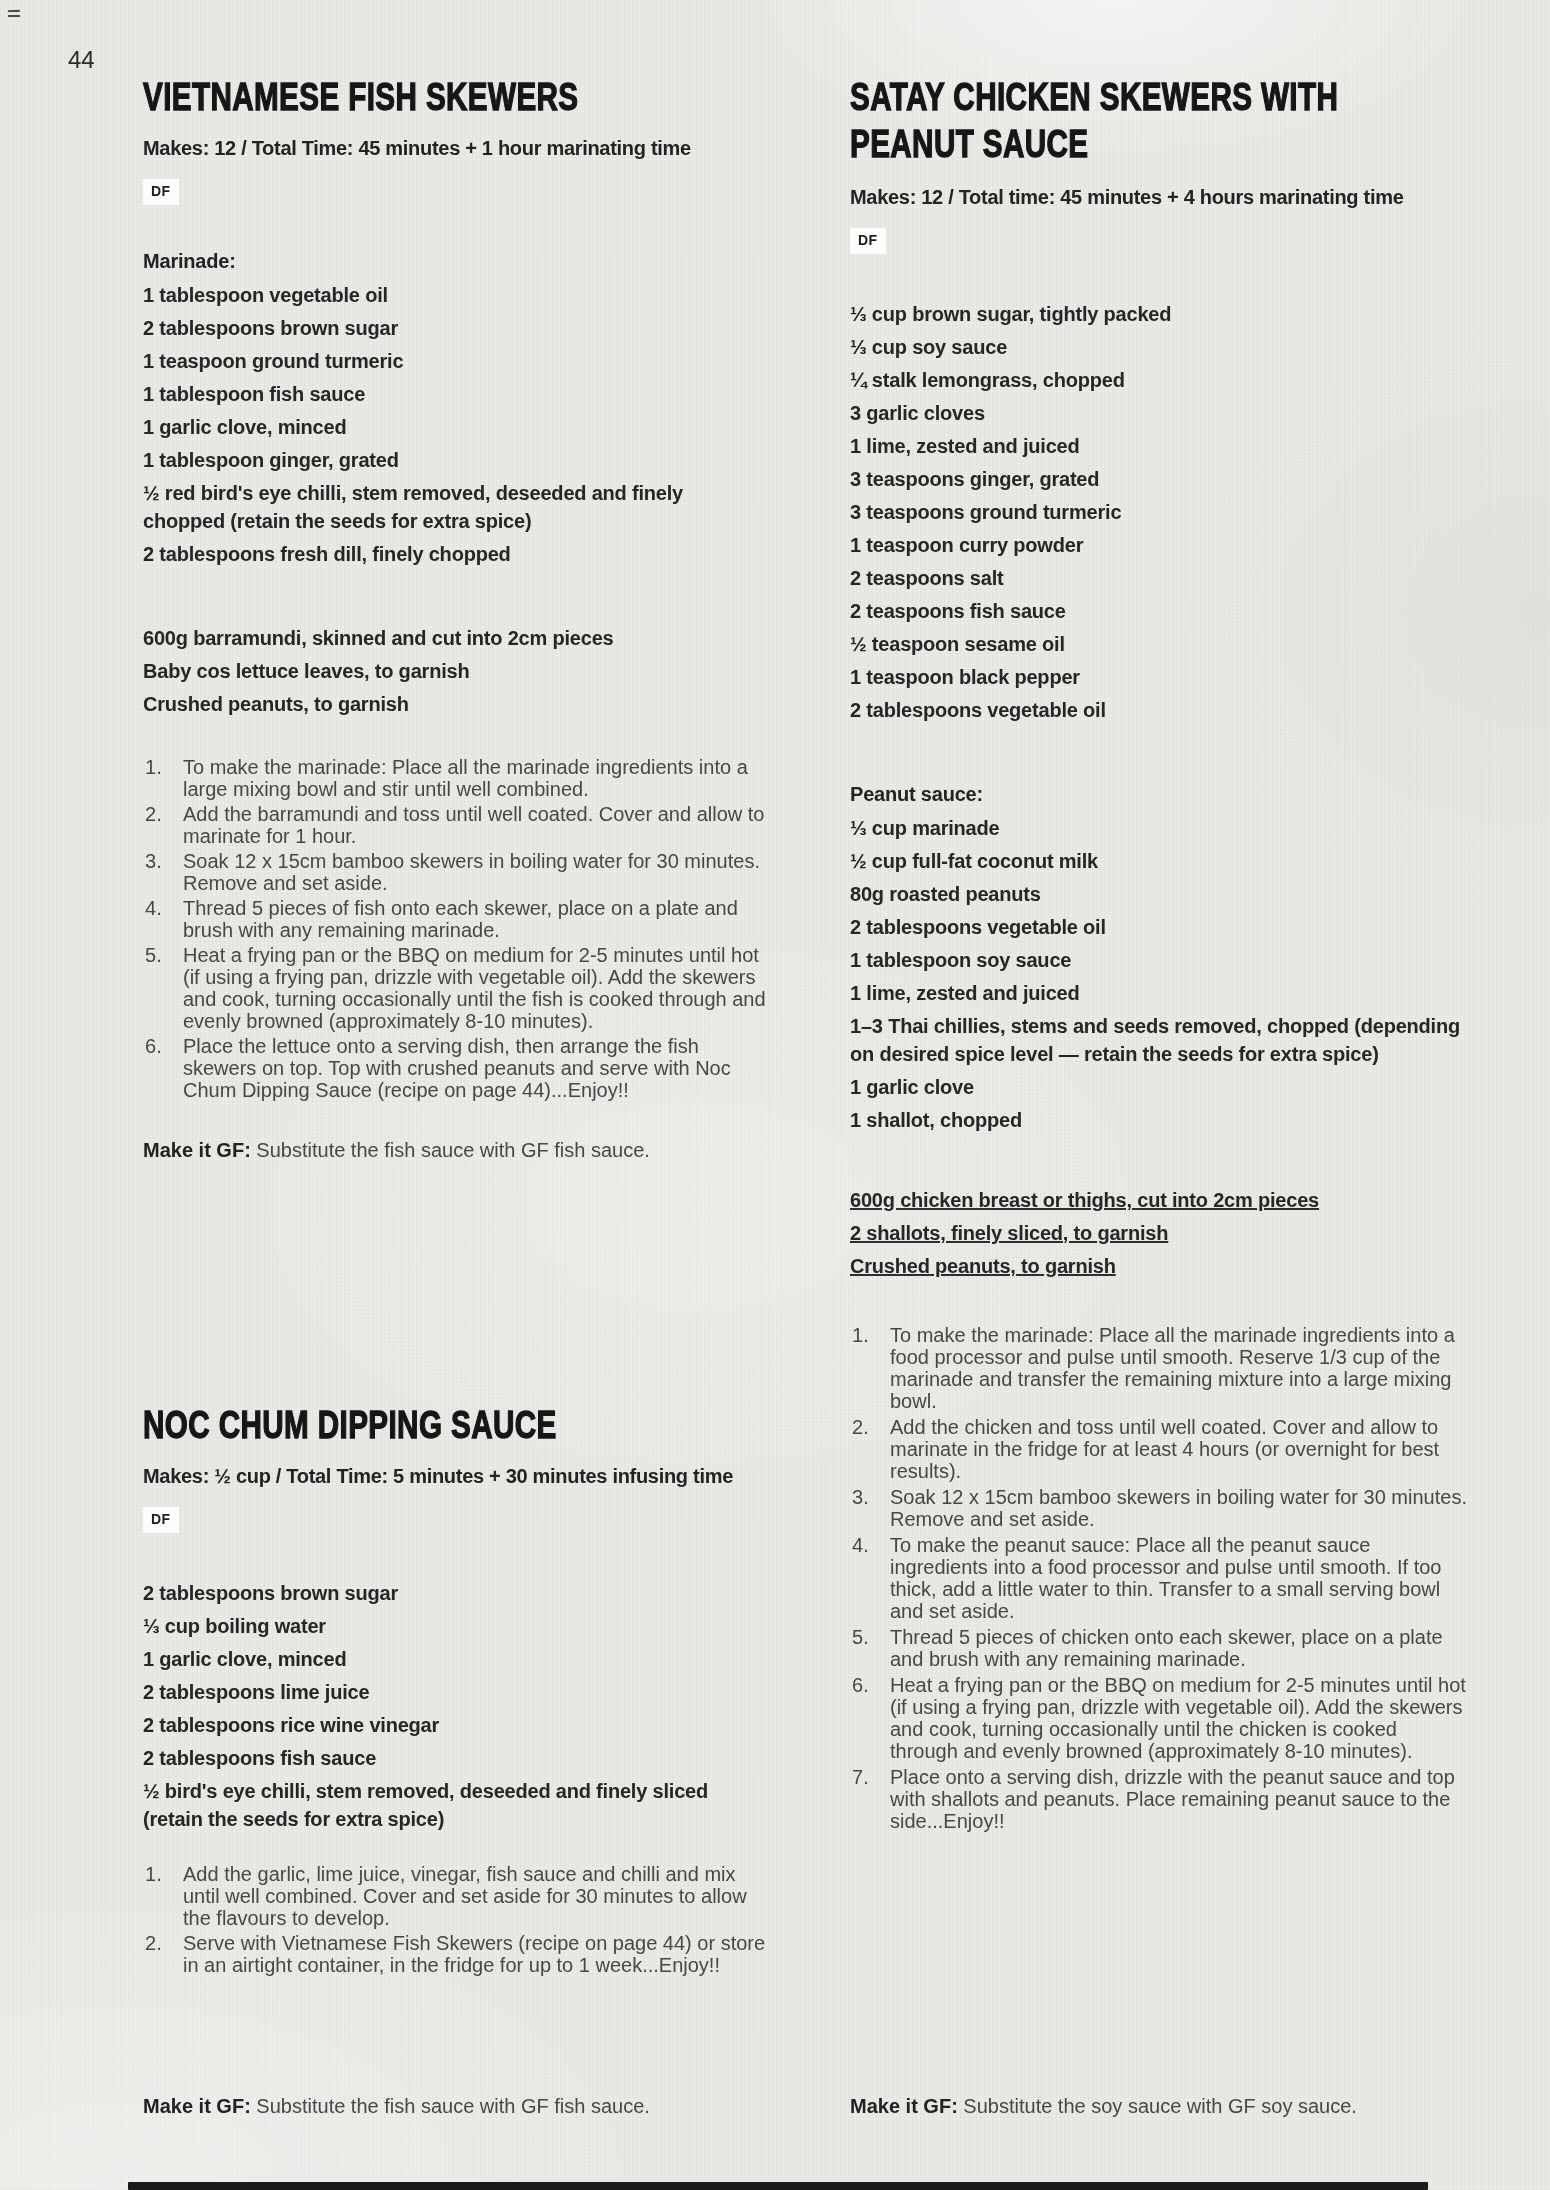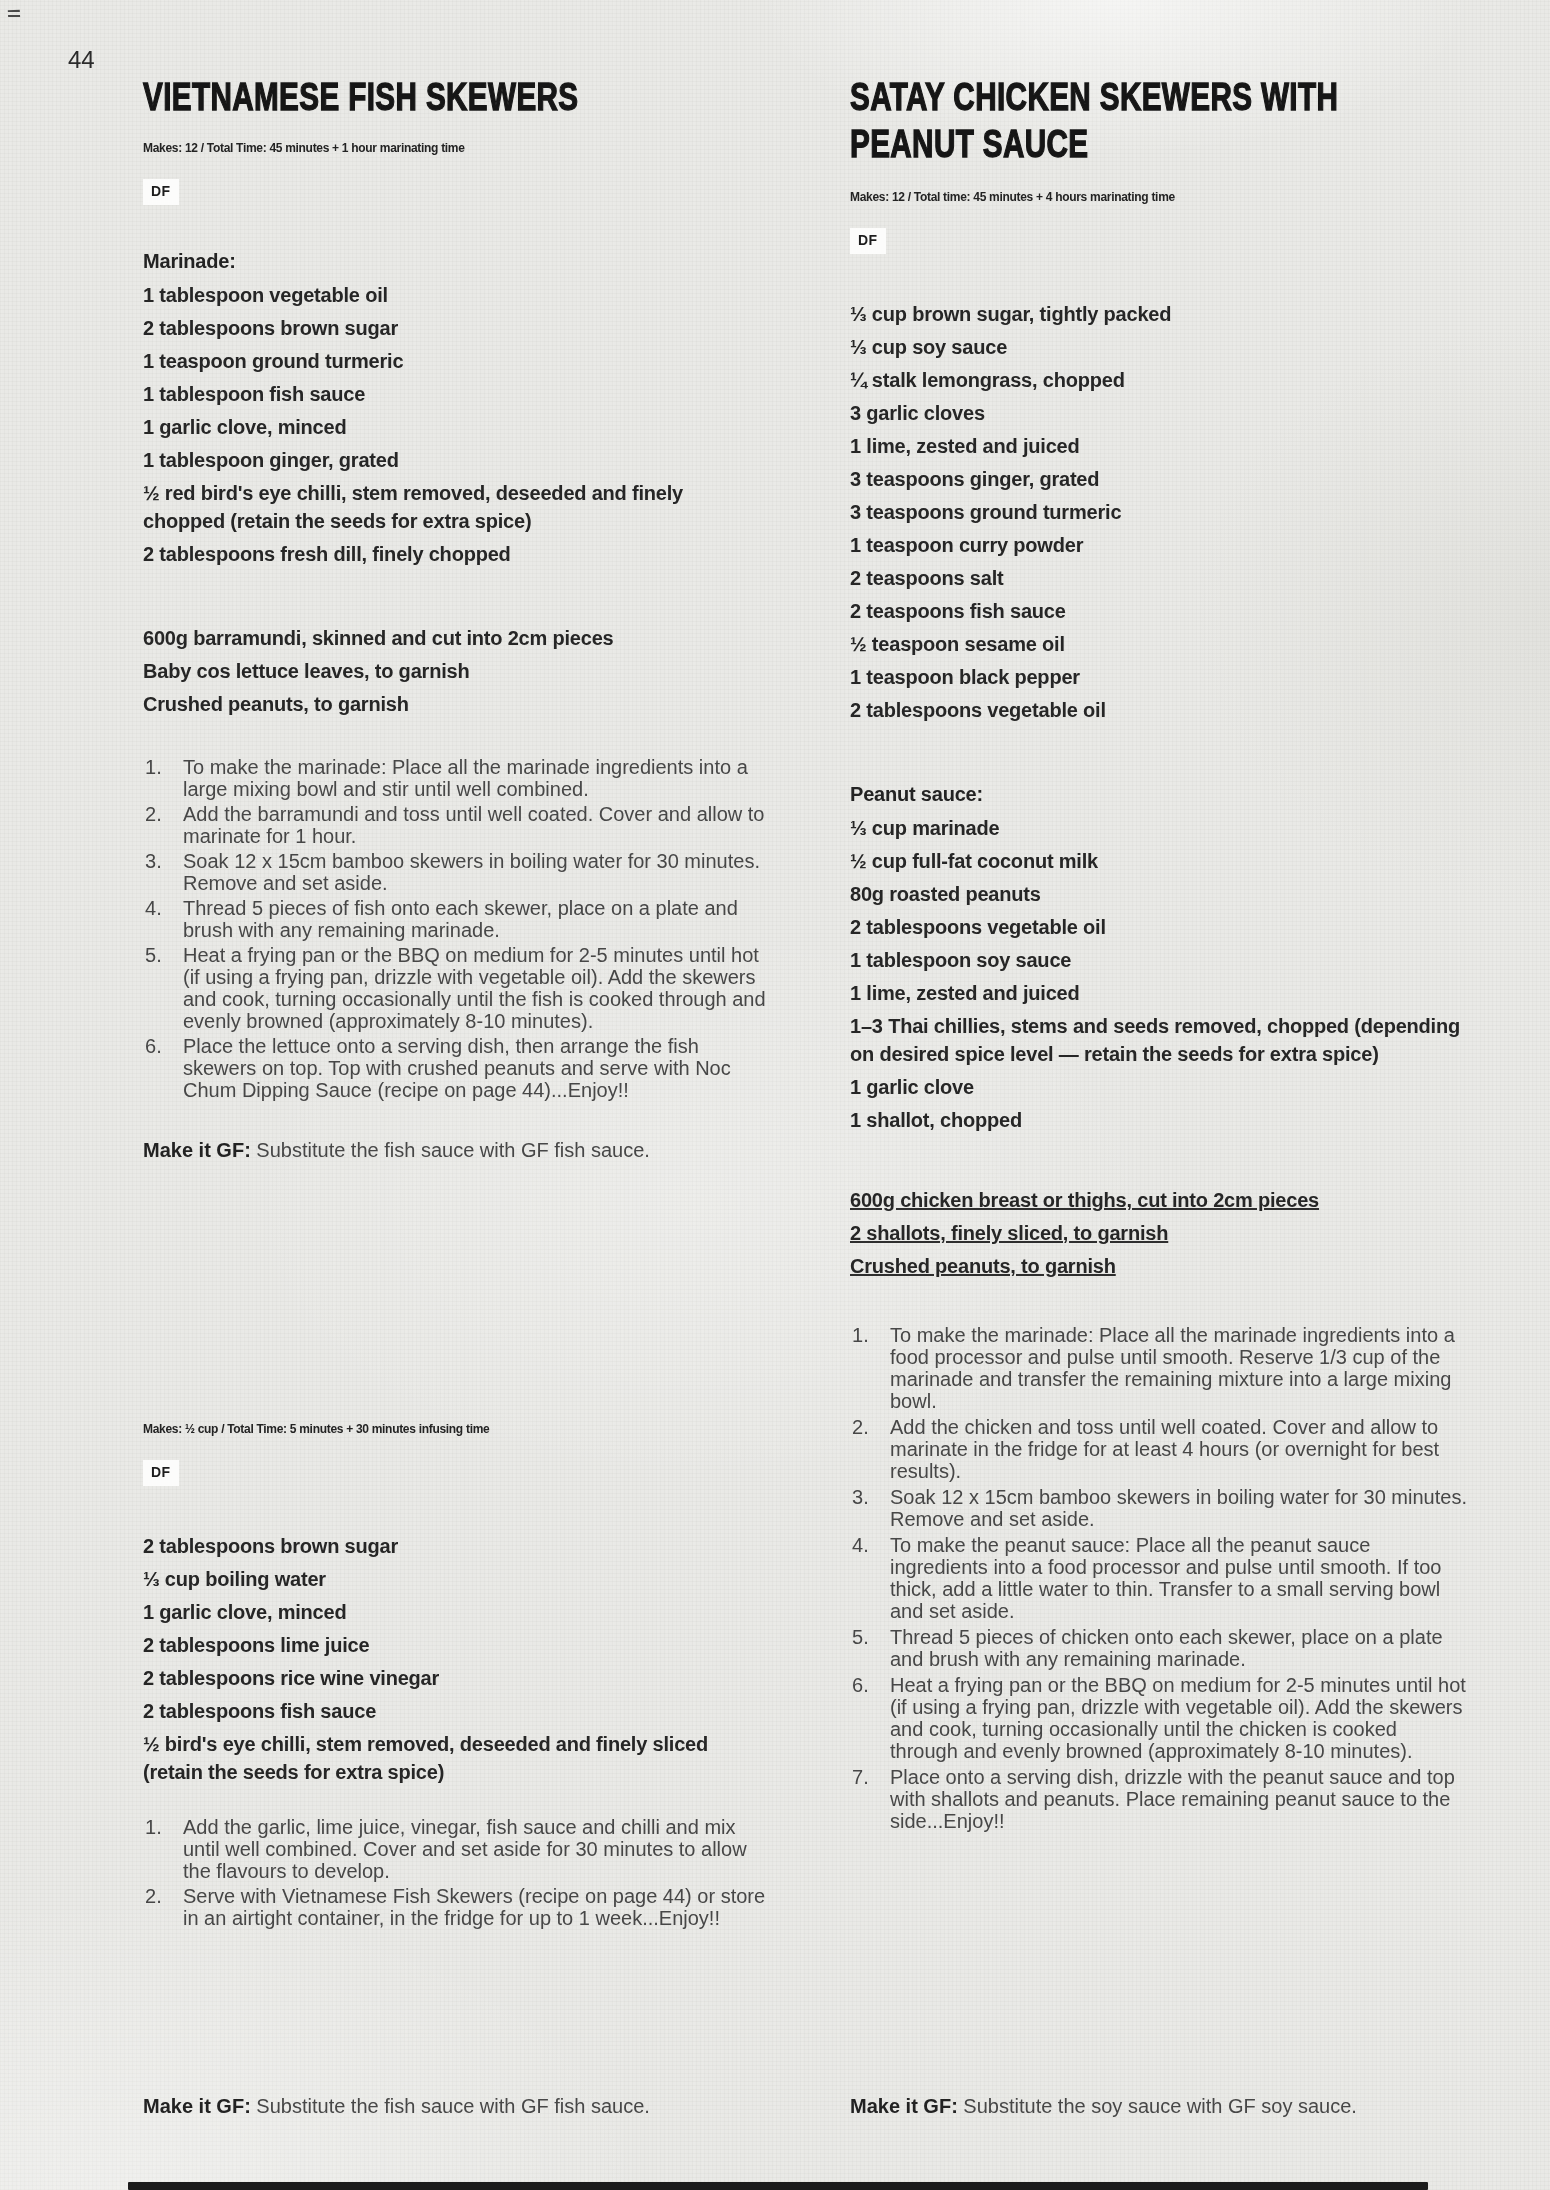--- a/index.html
+++ b/index.html
@@ -44,21 +44,21 @@
     font-size:38px; line-height:47px;
     letter-spacing:0.5px;
     white-space:nowrap;
     transform:scaleX(0.78);
     transform-origin:0 50%;
     -webkit-text-stroke:1.3px #161616;
   }
 
   .meta {
     margin:14px 0 0;
-    font-size:12px; line-height:26px;
+    font-size:20px; line-height:26px;
     font-weight:700; letter-spacing:-0.3px;
     color:#232323; white-space:nowrap;
   }
   #r2 .meta { margin-top:16px; }
 
   .badge {
     display:inline-block;
     margin-top:18px;
     background:#fcfcfb;
     padding:3px 8px 4px;
@@ -152,21 +152,23 @@
           <li>Crushed peanuts, to garnish</li>
         </ul>
       </section><ol class="steps">
         <li>To make the marinade: Place all the marinade ingredients into a large mixing bowl and stir until well combined.</li>
         <li>Add the barramundi and toss until well coated. Cover and allow to marinate for 1 hour.</li>
         <li>Soak 12 x 15cm bamboo skewers in boiling water for 30 minutes. Remove and set aside.</li>
         <li>Thread 5 pieces of fish onto each skewer, place on a plate and brush with any remaining marinade.</li>
         <li>Heat a frying pan or the BBQ on medium for 2-5 minutes until hot (if using a frying pan, drizzle with vegetable oil). Add the skewers and cook, turning occasionally until the fish is cooked through and evenly browned (approximately 8-10 minutes).</li>
         <li>Place the lettuce onto a serving dish, then arrange the fish skewers on top. Top with crushed peanuts and serve with Noc Chum Dipping Sauce (recipe on page 44)...Enjoy!!</li>
       </ol><p class="note"><b>Make it GF:</b> <span>Substitute the fish sauce with GF fish sauce.</span></p></article>
-  <article class="recipe" id="r1"><p class="meta">Makes: ½ cup / Total Time: 5 minutes + 30 minutes infusing time</p><div class="badge">DF</div><section class="group g0">
+  <article class="recipe" id="r1"><h1 class="title">
+        <span class="title-line">NOC CHUM DIPPING SAUCE</span>
+      </h1><p class="meta">Makes: ½ cup / Total Time: 5 minutes + 30 minutes infusing time</p><div class="badge">DF</div><section class="group g0">
         <ul class="ingredients">
           <li>2 tablespoons brown sugar</li>
           <li>⅓ cup boiling water</li>
           <li>1 garlic clove, minced</li>
           <li>2 tablespoons lime juice</li>
           <li>2 tablespoons rice wine vinegar</li>
           <li>2 tablespoons fish sauce</li>
           <li>½ bird's eye chilli, stem removed, deseeded and finely sliced (retain the seeds for extra spice)</li>
         </ul>
       </section><ol class="steps">

